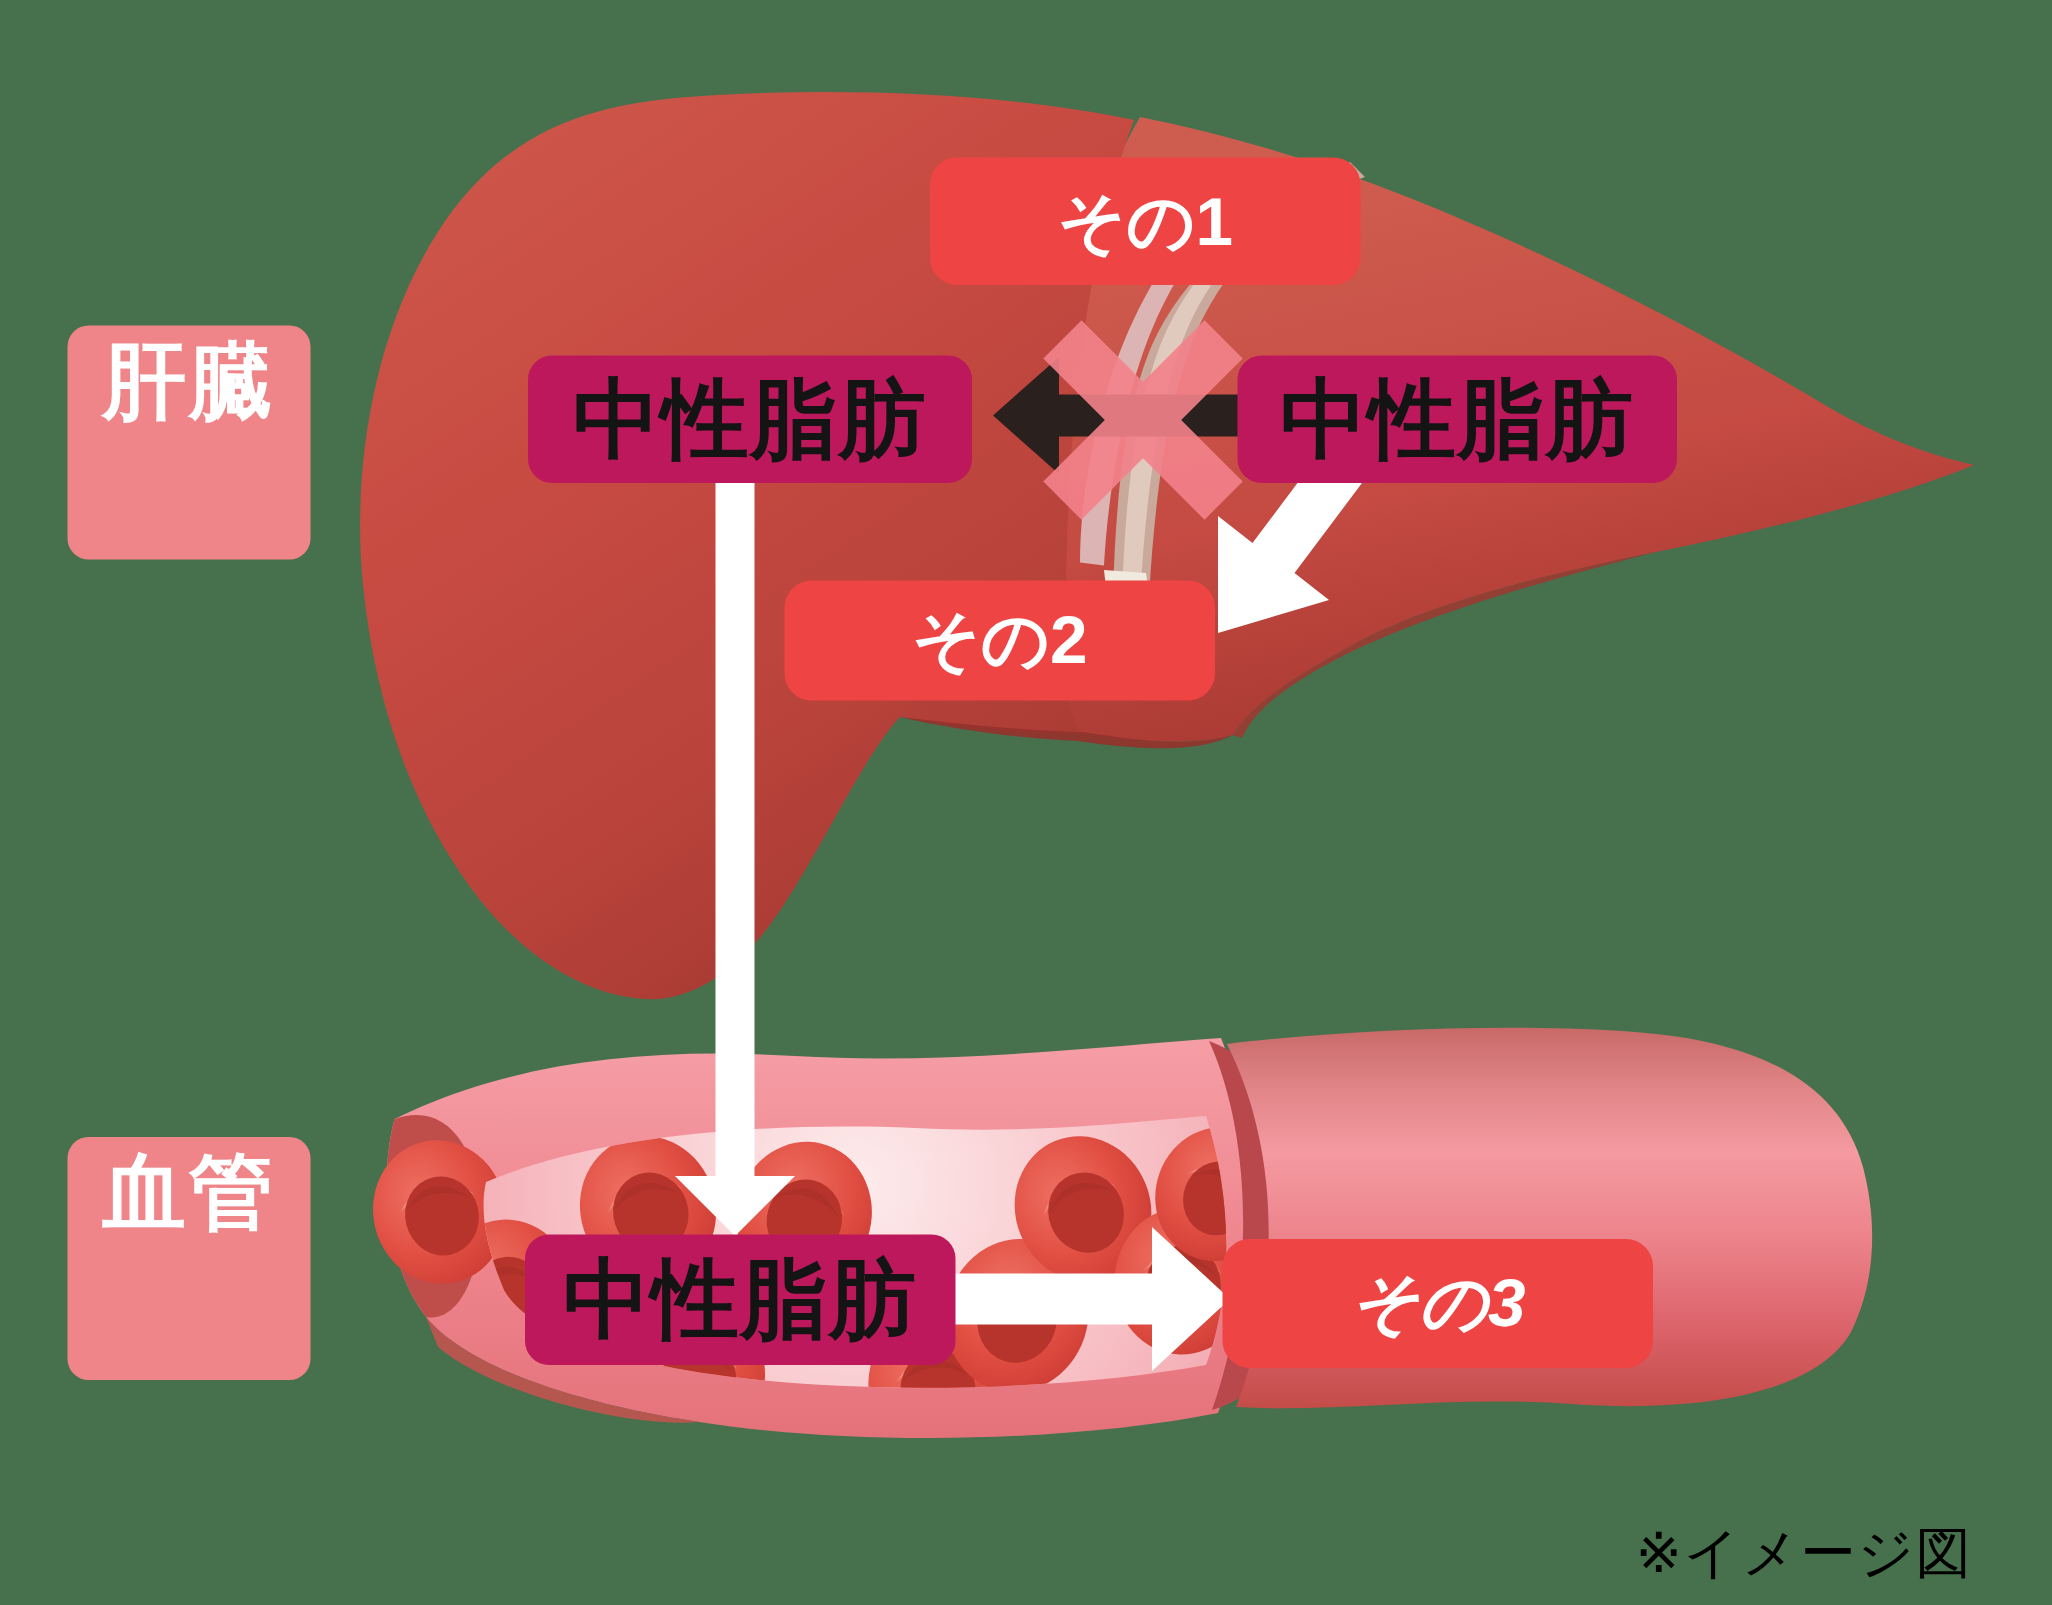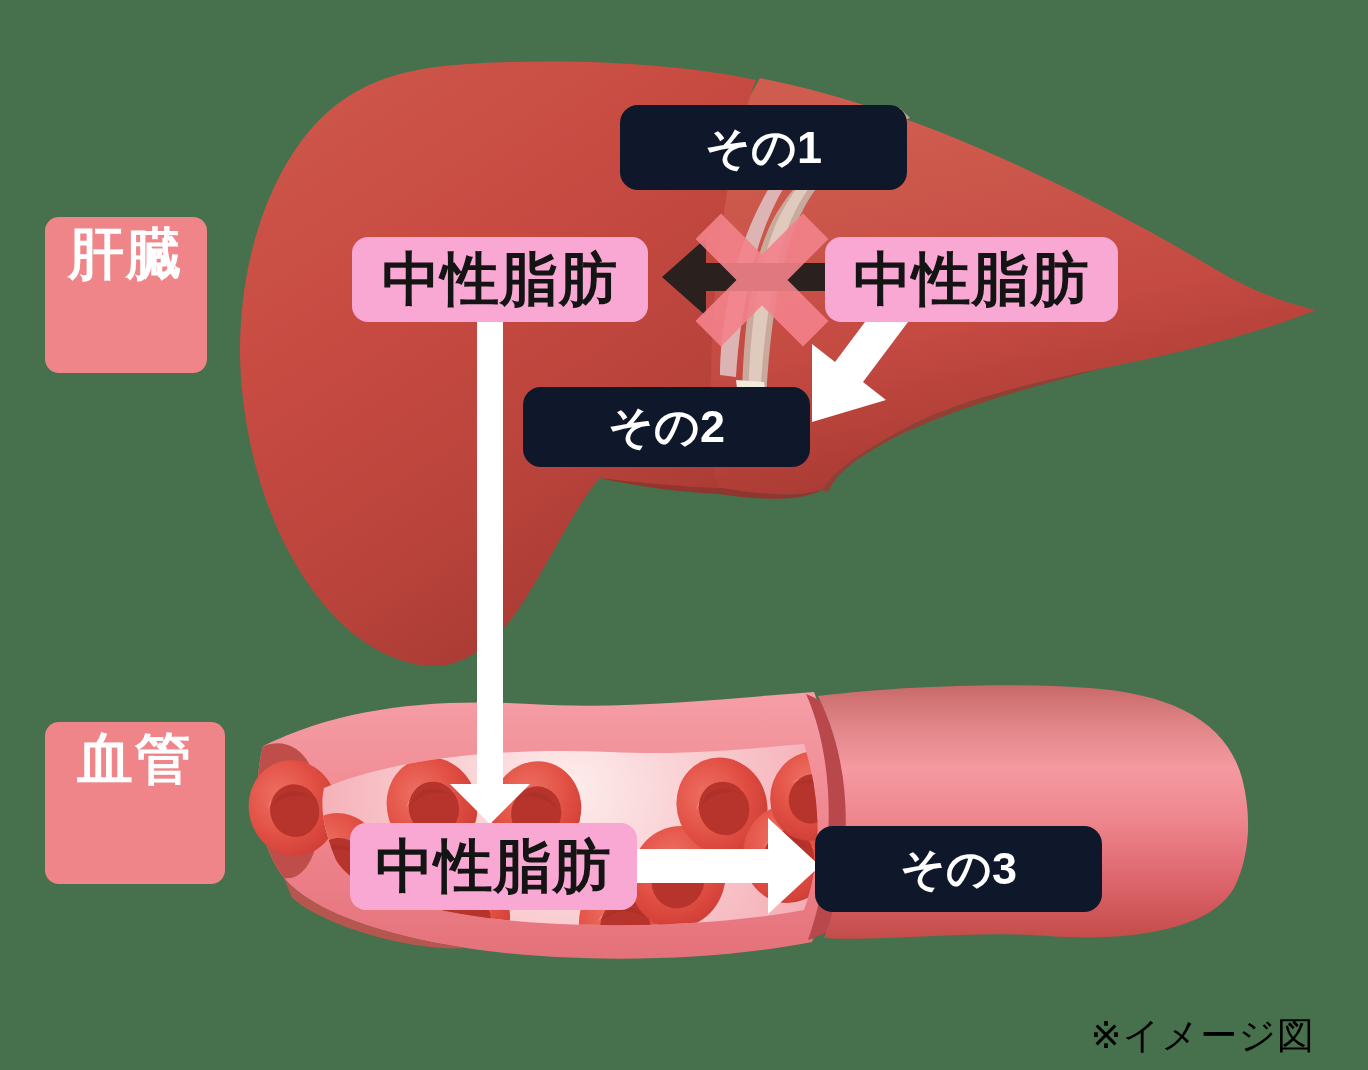--- a/index.html
+++ b/index.html
@@ -9,31 +9,31 @@
     font-family:"Liberation Sans","DejaVu Sans",sans-serif;
   }
   #stage{position:absolute;left:0;top:0;width:1368px;height:1070px;}
   #art{position:absolute;left:0;top:0;}
   .side-label{
     position:absolute;background:#ef8588;color:#ffffff;border-radius:14px;
     display:flex;align-items:flex-start;justify-content:center;
     font-weight:bold;font-size:56px;letter-spacing:2px;
   }
   #label-liver{left:45px;top:217px;width:162px;height:156px;}
-  #label-vessel{left:45px;top:722px;width:180px;height:162px;}
+  #label-vessel{left:45px;top:758px;width:162px;height:162px;}
   .step-badge{
-    position:absolute;background:#0f172a;color:#ffffff;border-radius:18px;
+    position:absolute;background:#ef4444;color:#ffffff;border-radius:18px;
     display:flex;align-items:center;justify-content:center;
     font-weight:bold;font-size:45px;
   }
   #badge-1{left:620px;top:105px;width:287px;height:85px;}
   #badge-2{left:523px;top:387px;width:287px;height:80px;}
-  #badge-3{left:815px;top:826px;width:287px;height:86px;}
+  #badge-3{left:815px;top:826px;width:287px;height:86px;font-style:italic;}
   .fat-box{
-    position:absolute;background:#f9a8d4;color:#141414;border-radius:16px;
+    position:absolute;background:#be185d;color:#141414;border-radius:16px;
     display:flex;align-items:center;justify-content:center;
     font-weight:bold;font-size:58px;letter-spacing:1px;
   }
   #fat-liver-left{left:352px;top:237px;width:296px;height:85px;}
   #fat-liver-right{left:825px;top:237px;width:293px;height:85px;}
   #fat-vessel{left:350px;top:823px;width:287px;height:87px;}
   #image-note{
     position:absolute;right:53px;top:1011px;color:#000000;
     font-size:37px;font-weight:normal;letter-spacing:1px;
   }

